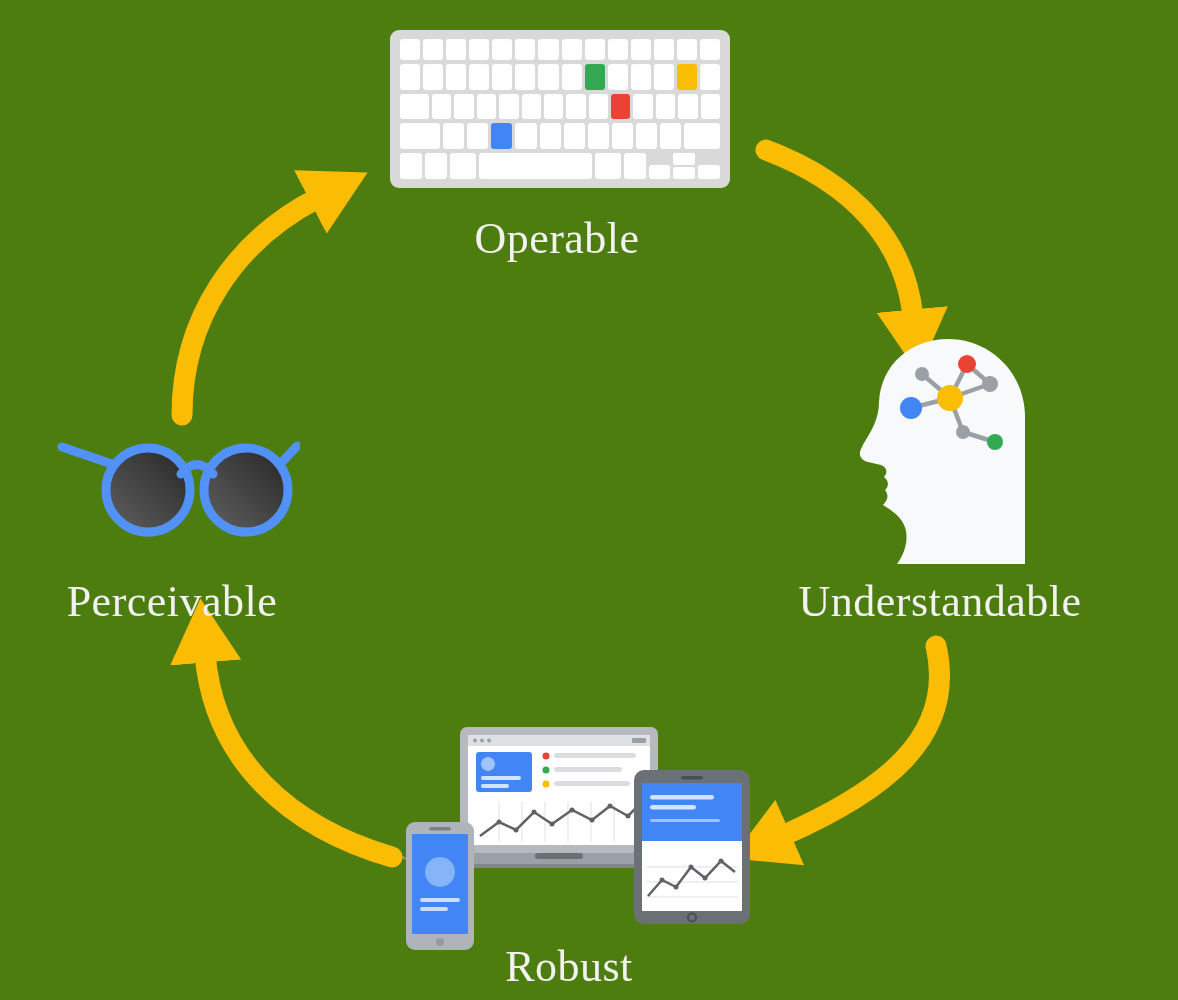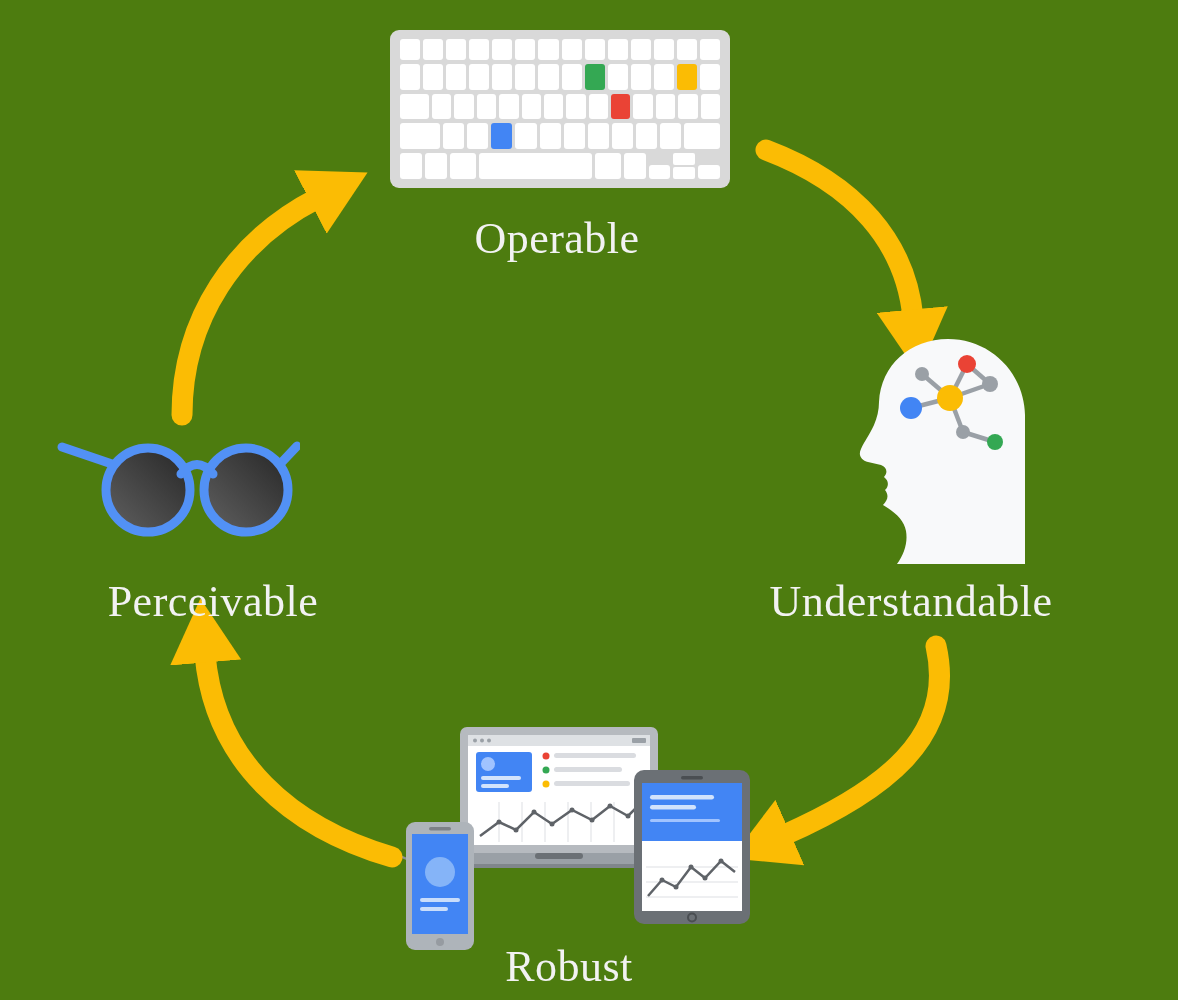--- a/index.html
+++ b/index.html
@@ -12,23 +12,23 @@
   .label{
     position:absolute;z-index:2;color:#F2F2F2;font-size:44px;letter-spacing:.5px;
     transform:translate(-50%,-50%);white-space:nowrap;
   }
   
   .pos-kb{left:390px;top:30px;}
   .pos-head{left:855px;top:336px;}
   .pos-devices{left:404px;top:722px;}
   .pos-glasses{left:55px;top:428px;}
   .pos-lbl-operable{left:557px;top:238px;}
-  .pos-lbl-understandable{left:911px;top:601px;}
+  .pos-lbl-understandable{left:940px;top:601px;}
   .pos-lbl-robust{left:569px;top:966px;}
-  .pos-lbl-perceivable{left:172px;top:601px;margin-left:41px;}
+  .pos-lbl-perceivable{left:172px;top:601px;}
   
   .keyboard{
     width:340px;height:158px;box-sizing:border-box;background:#D9D9D9;border-radius:9px;
     padding:9px 10px;display:flex;flex-direction:column;gap:4px;
   }
   .krow{display:flex;gap:3px;flex:1;}
   .krow.r1{flex:.8;}
   .keyboard i{display:block;flex:1;background:#FFFFFF;border-radius:3px;}
   .keyboard i.g{background:#34A853;}
   .keyboard i.y{background:#FBBC04;}

